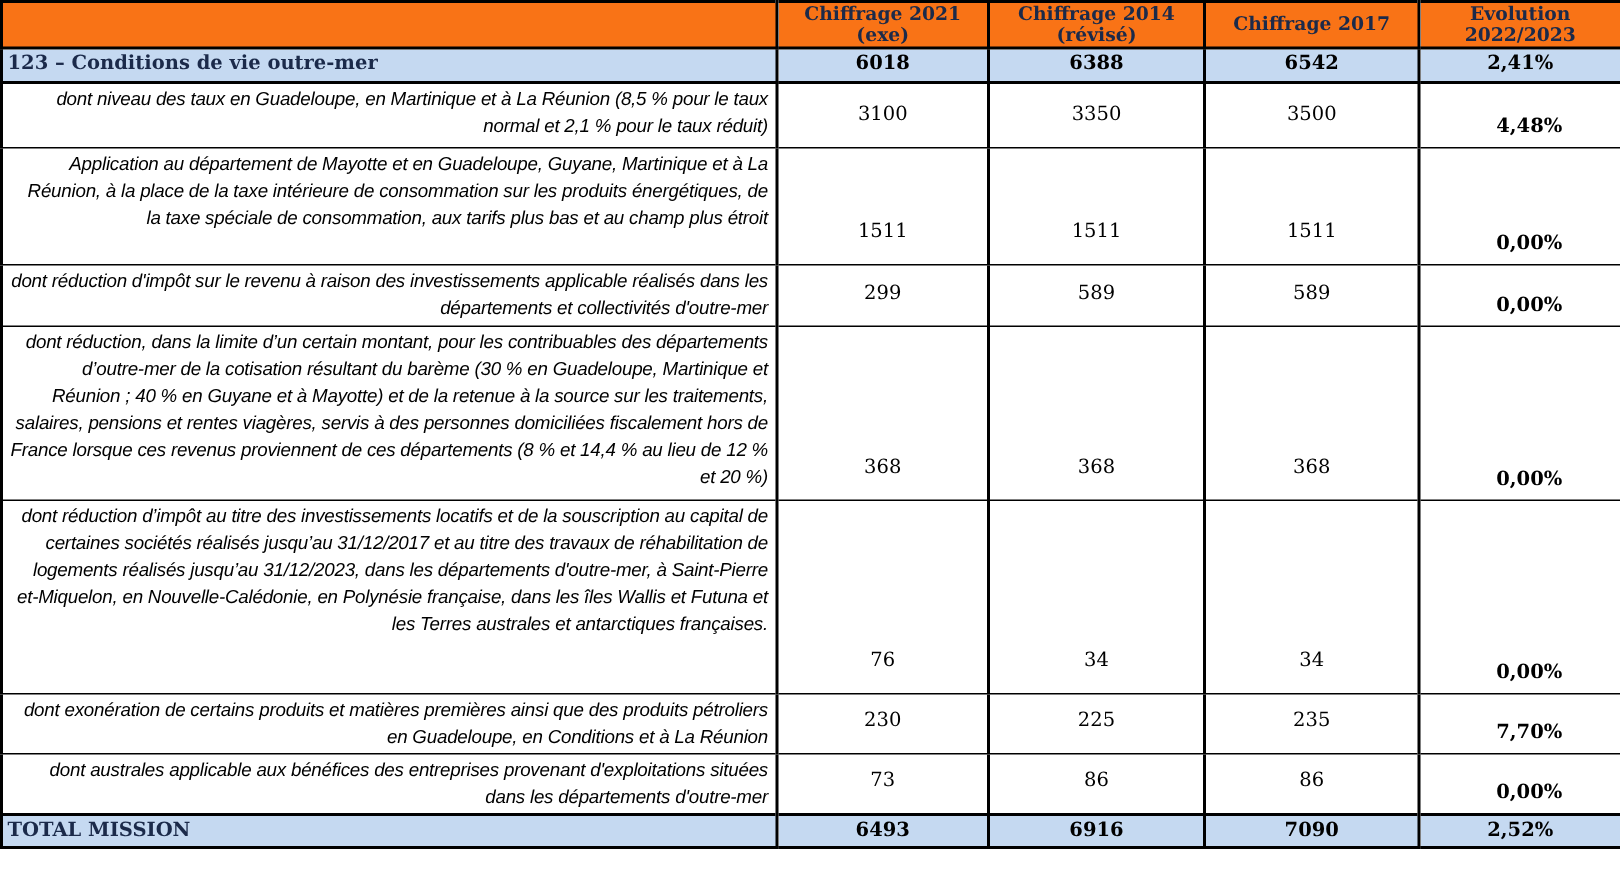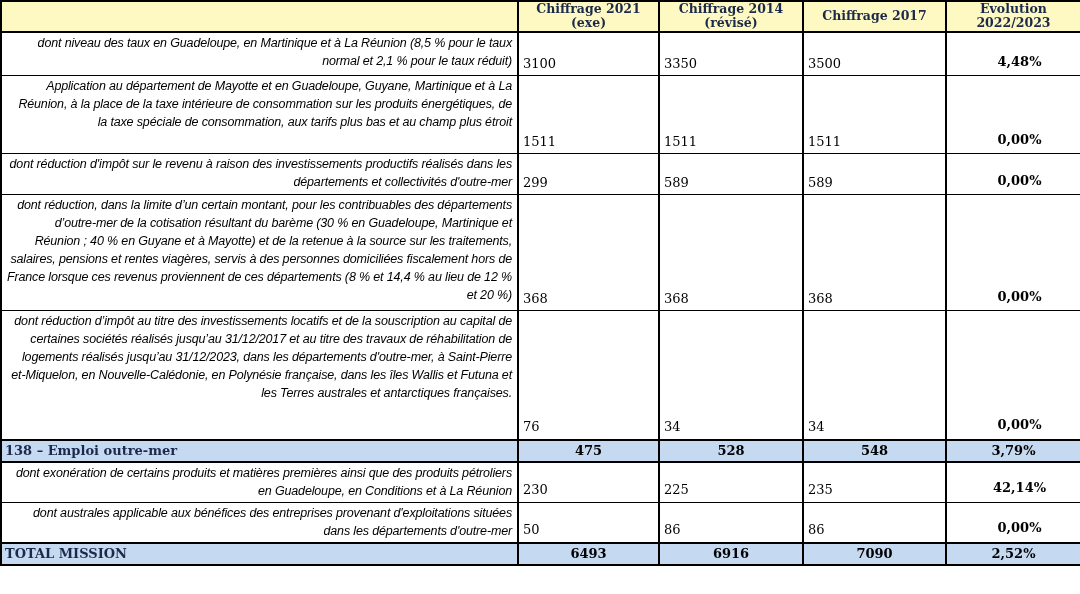--- a/index.html
+++ b/index.html
@@ -20,21 +20,21 @@
     overflow: hidden;
     box-sizing: border-box;
   }
 
   
   tr.header-row th {
     font: bold 12.5px/1.15 "DejaVu Serif", serif;
     color: #1b2a4a;
     text-align: center;
     vertical-align: middle;
-    background: #fef9c3;
+    background: #f97316;
     border-bottom: 2px solid #000000;
   }
 
   
   tr.section td {
     background: #c5d9f1;
     border-top: 2px solid #000000;
     border-bottom: 2px solid #000000;
     font: bold 13px/1.2 "DejaVu Serif", serif;
     vertical-align: middle;
@@ -54,22 +54,23 @@
     font: italic 12.5px/18px "Liberation Sans", sans-serif;
     letter-spacing: -0.15px;
     color: #000000;
     text-align: right;
     vertical-align: top;
     padding: 1px 5px 2px 5px;
   }
   tr.detail td.num {
     font: 13px/1.2 "DejaVu Serif", serif;
     color: #000000;
+    text-align: center;
     vertical-align: bottom;
-    padding-bottom: 4px;
+    padding-bottom: 14px;
   }
   tr.detail td.evo {
     font: bold 13px/1.2 "DejaVu Serif", serif;
     color: #000000;
     text-align: center;
     vertical-align: bottom;
     padding-bottom: 6px;
     padding-left: 16px;
   }
   tr.section td.evo { font-weight: bold; }
@@ -89,39 +90,46 @@
 
     <tbody>
         <tr class="header-row" style="height:21px">
       <th></th>
       <th>Chiffrage 2021 (exe)</th>
       <th>Chiffrage 2014 (révisé)</th>
       <th>Chiffrage 2017</th>
       <th>Evolution 2022/2023</th>
     </tr>
 
+    <tr class="section" style="height:23px">
+      <td class="label">123 – Conditions de vie outre-mer</td>
+      <td class="num">6018</td>
+      <td class="num">6388</td>
+      <td class="num">6542</td>
+      <td class="evo">2,41%</td>
+    </tr>
 
     <tr class="detail" style="height:44px">
       <td class="label">dont niveau des taux en Guadeloupe, en Martinique et à La Réunion (8,5 % pour le taux normal et 2,1 % pour le taux réduit)</td>
       <td class="num">3100</td>
       <td class="num">3350</td>
       <td class="num">3500</td>
       <td class="evo">4,48%</td>
     </tr>
 
     <tr class="detail" style="height:78px">
       <td class="label">Application au département de Mayotte et en Guadeloupe, Guyane, Martinique et à La Réunion, à la place de la taxe intérieure de consommation sur les produits énergétiques, de la taxe spéciale de consommation, aux tarifs plus bas et au champ plus étroit</td>
       <td class="num">1511</td>
       <td class="num">1511</td>
       <td class="num">1511</td>
       <td class="evo">0,00%</td>
     </tr>
 
     <tr class="detail" style="height:41px">
-      <td class="label">dont réduction d'impôt sur le revenu à raison des investissements productifs réalisés dans les départements et collectivités d'outre-mer</td>
+      <td class="label">dont réduction d'impôt sur le revenu à raison des investissements applicable réalisés dans les départements et collectivités d'outre-mer</td>
       <td class="num">299</td>
       <td class="num">589</td>
       <td class="num">589</td>
       <td class="evo">0,00%</td>
     </tr>
 
     <tr class="detail" style="height:116px">
       <td class="label">dont réduction, dans la limite d’un certain montant, pour les contribuables des départements d’outre-mer de la cotisation résultant du barème (30 % en Guadeloupe, Martinique et Réunion ; 40 % en Guyane et à Mayotte) et de la retenue à la source sur les traitements, salaires, pensions et rentes viagères, servis à des personnes domiciliées fiscalement hors de France lorsque ces revenus proviennent de ces départements (8 % et 14,4 % au lieu de 12 % et 20 %)</td>
       <td class="num">368</td>
       <td class="num">368</td>
@@ -130,40 +138,33 @@
     </tr>
 
     <tr class="detail" style="height:129px">
       <td class="label">dont réduction d’impôt au titre des investissements locatifs et de la souscription au capital de certaines sociétés réalisés jusqu’au 31/12/2017 et au titre des travaux de réhabilitation de logements réalisés jusqu’au 31/12/2023, dans les départements d'outre-mer, à Saint-Pierre et-Miquelon, en Nouvelle-Calédonie, en Polynésie française, dans les îles Wallis et Futuna et les Terres australes et antarctiques françaises.</td>
       <td class="num">76</td>
       <td class="num">34</td>
       <td class="num">34</td>
       <td class="evo">0,00%</td>
     </tr>
 
-    <tr class="section" style="height:22px">
-      <td class="label">138 – Emploi outre-mer</td>
-      <td class="num">475</td>
-      <td class="num">528</td>
-      <td class="num">548</td>
-      <td class="evo">3,79%</td>
-    </tr>
 
 
     <tr class="detail" style="height:37px">
       <td class="label">dont exonération de certains produits et matières premières ainsi que des produits pétroliers en Guadeloupe, en Conditions et à La Réunion</td>
       <td class="num">230</td>
       <td class="num">225</td>
       <td class="num">235</td>
-      <td class="evo">42,14%</td>
+      <td class="evo">7,70%</td>
     </tr>
 
     <tr class="detail" style="height:40px">
       <td class="label">dont australes applicable aux bénéfices des entreprises provenant d'exploitations situées dans les départements d'outre-mer</td>
-      <td class="num">50</td>
+      <td class="num">73</td>
       <td class="num">86</td>
       <td class="num">86</td>
       <td class="evo">0,00%</td>
     </tr>
 
     <tr class="section" style="height:22px">
       <td class="label">TOTAL MISSION</td>
       <td class="num">6493</td>
       <td class="num">6916</td>
       <td class="num">7090</td>

